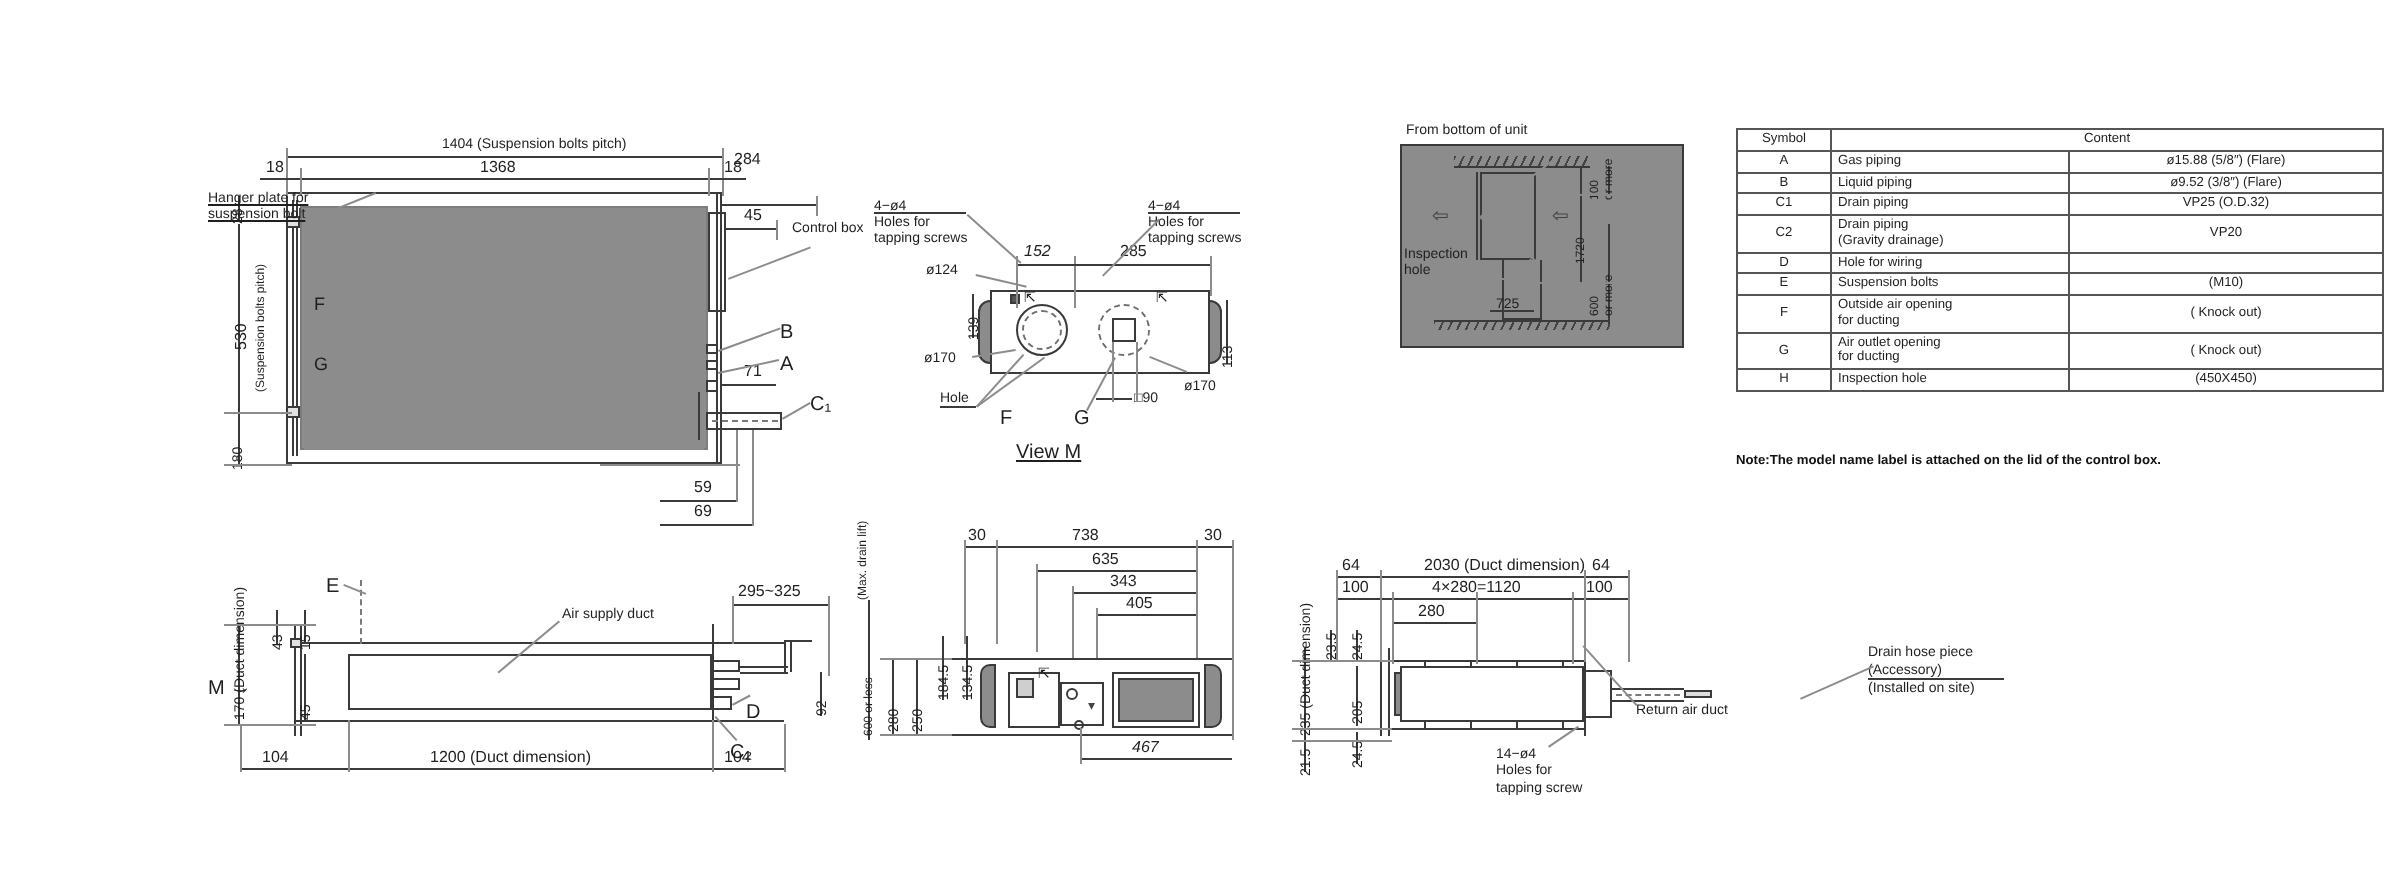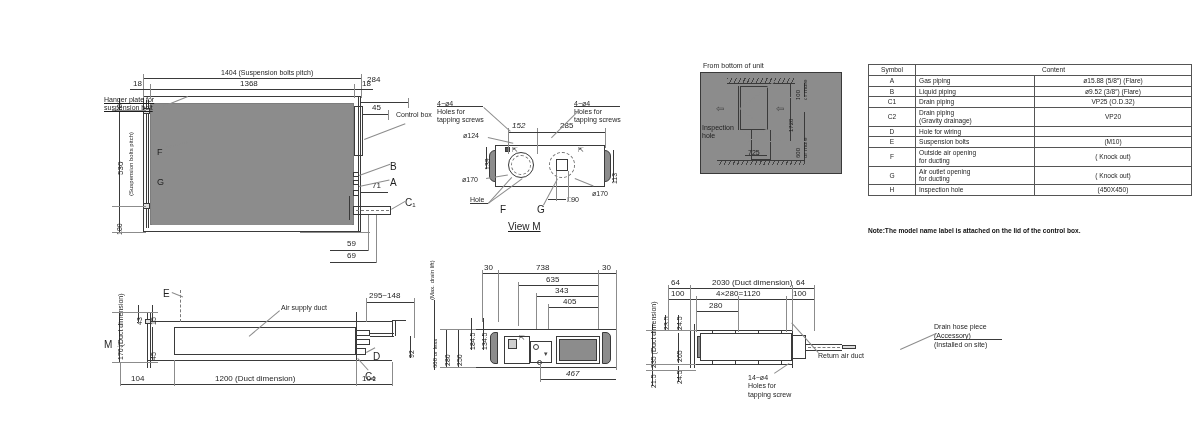--- a/index.html
+++ b/index.html
@@ -378,21 +378,21 @@
     <div class="t t8" style="left:131px;top:375px;">104</div>
     <div class="ln h" style="left:174px;top:384px;width:182px;"></div>
     <div class="t t8" style="left:215px;top:375px;">1200 (Duct dimension)</div>
     <div class="ln h" style="left:356px;top:384px;width:36px;"></div>
     <div class="t t8" style="left:362px;top:375px;">104</div>
     <div class="ln v lt" style="left:120px;top:362px;height:24px;"></div>
     <div class="ln v lt" style="left:174px;top:360px;height:26px;"></div>
     <div class="ln v lt" style="left:356px;top:360px;height:26px;"></div>
     <div class="ln v lt" style="left:392px;top:362px;height:24px;"></div>
 
-    <div class="t t8" style="left:369px;top:292px;">295~148</div>
+    <div class="t t8" style="left:369px;top:292px;">295~325</div>
     <div class="ln h" style="left:366px;top:302px;width:48px;"></div>
     <div class="ln v lt" style="left:366px;top:298px;height:24px;"></div>
     <div class="ln v lt" style="left:414px;top:298px;height:40px;"></div>
 
     <div class="ln v" style="left:410px;top:336px;height:22px;"></div>
     <div class="t t7 rot" style="left:408px;top:358px;">92</div>
   </div>
 
   <div>
 

